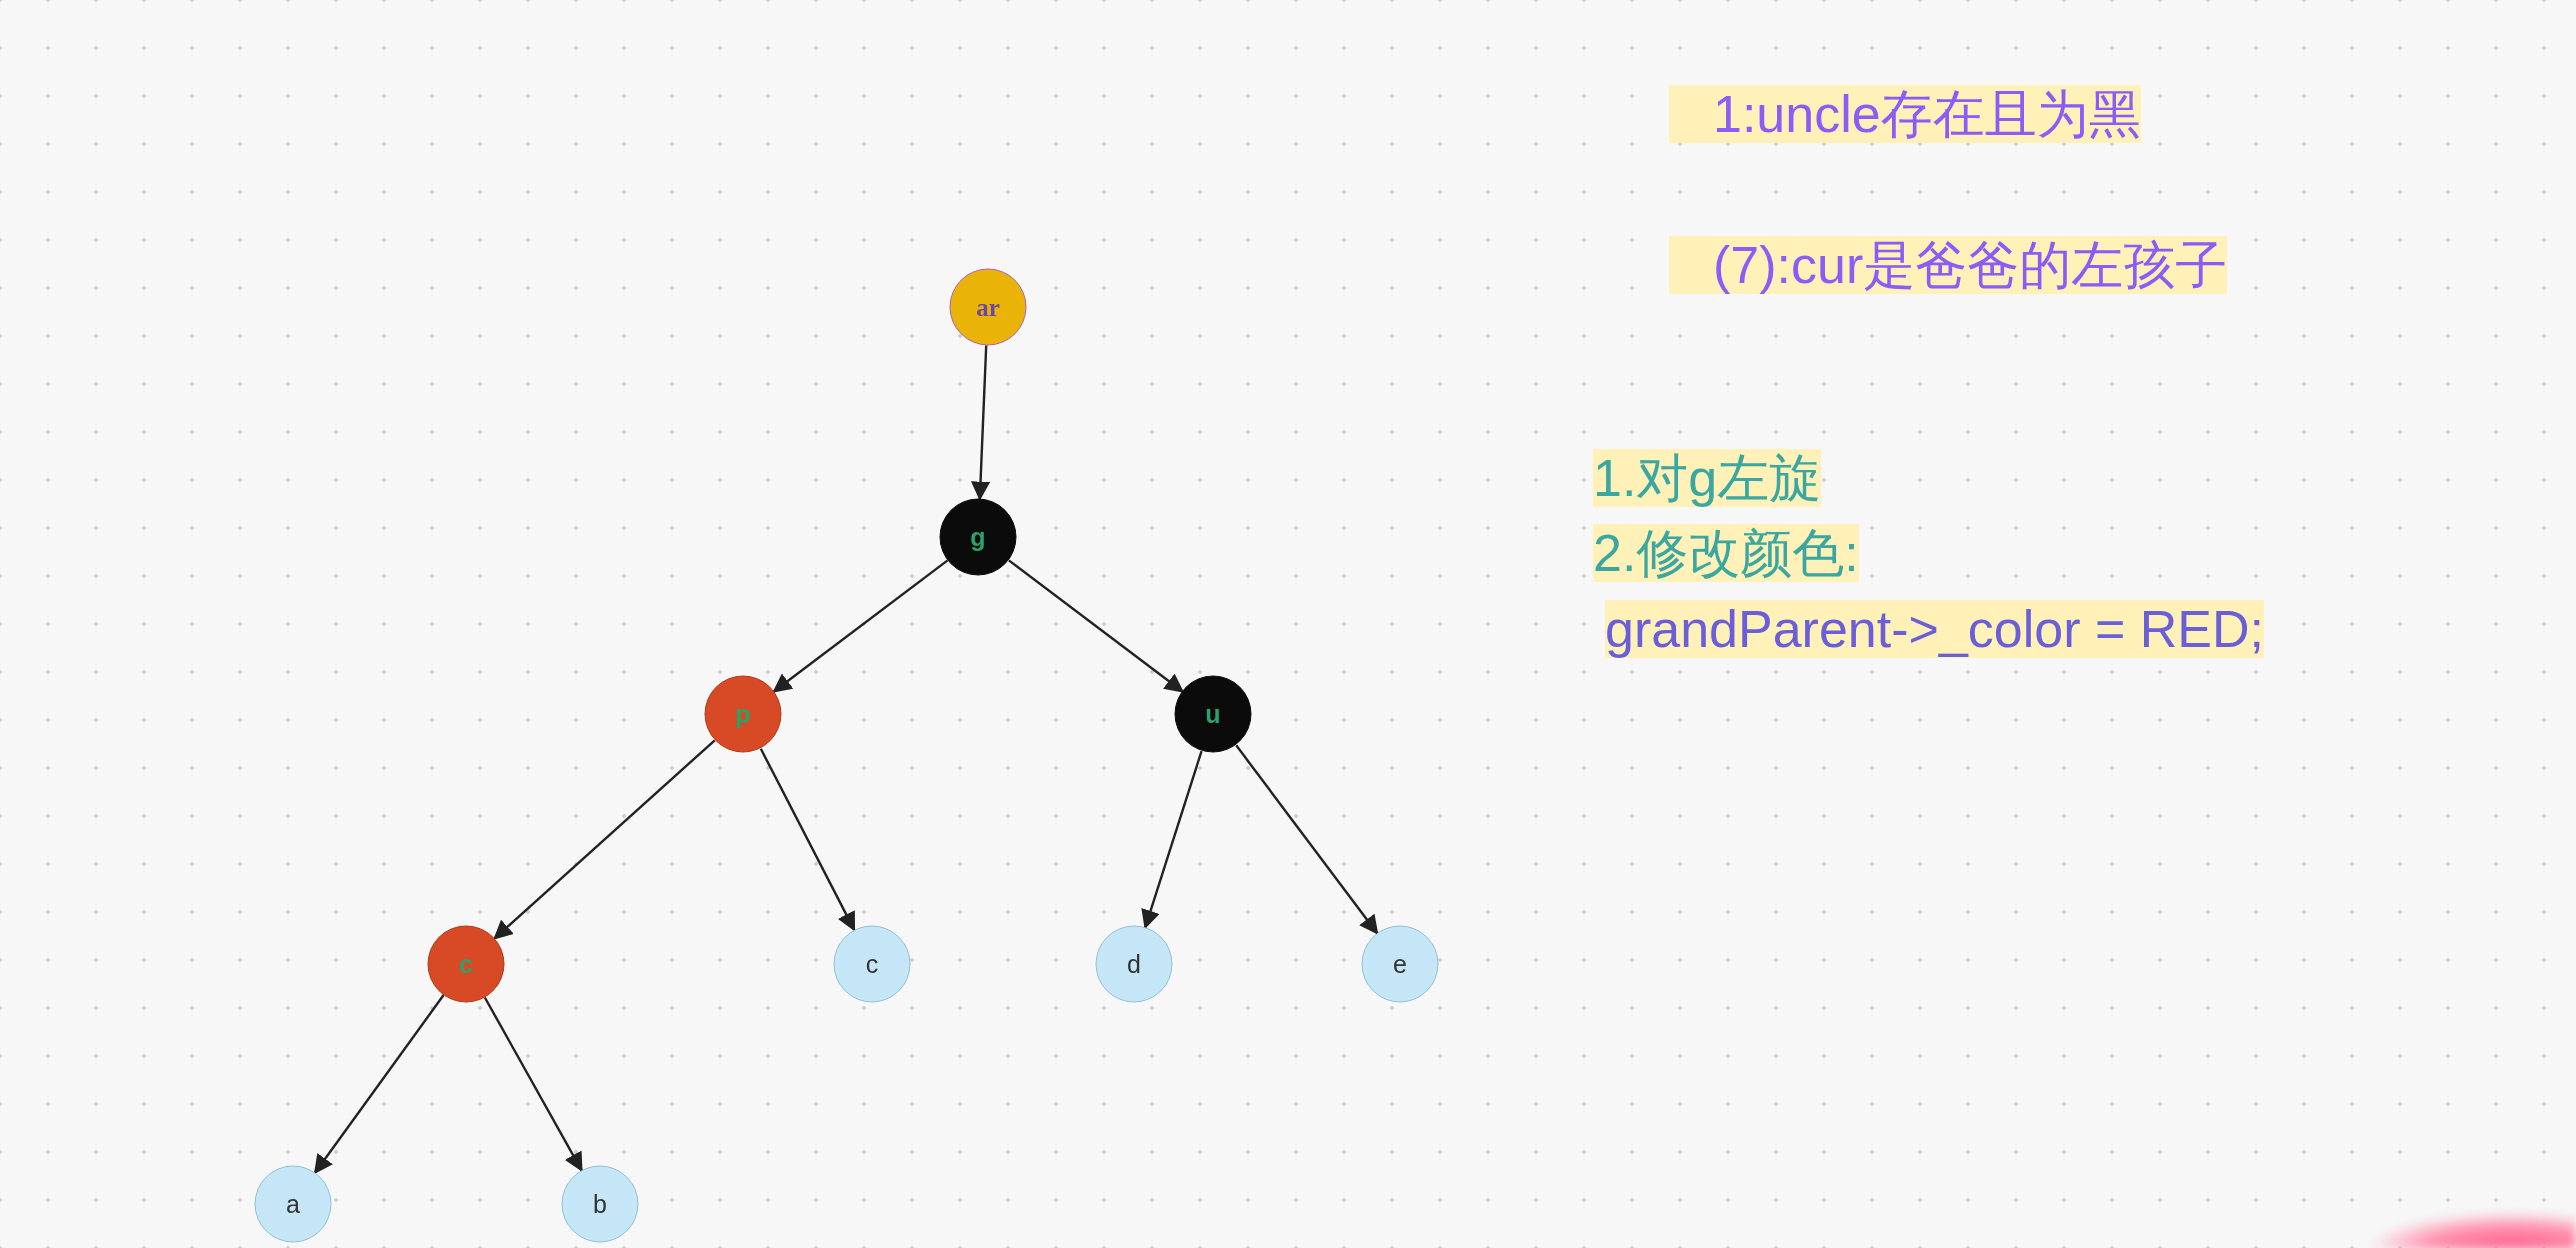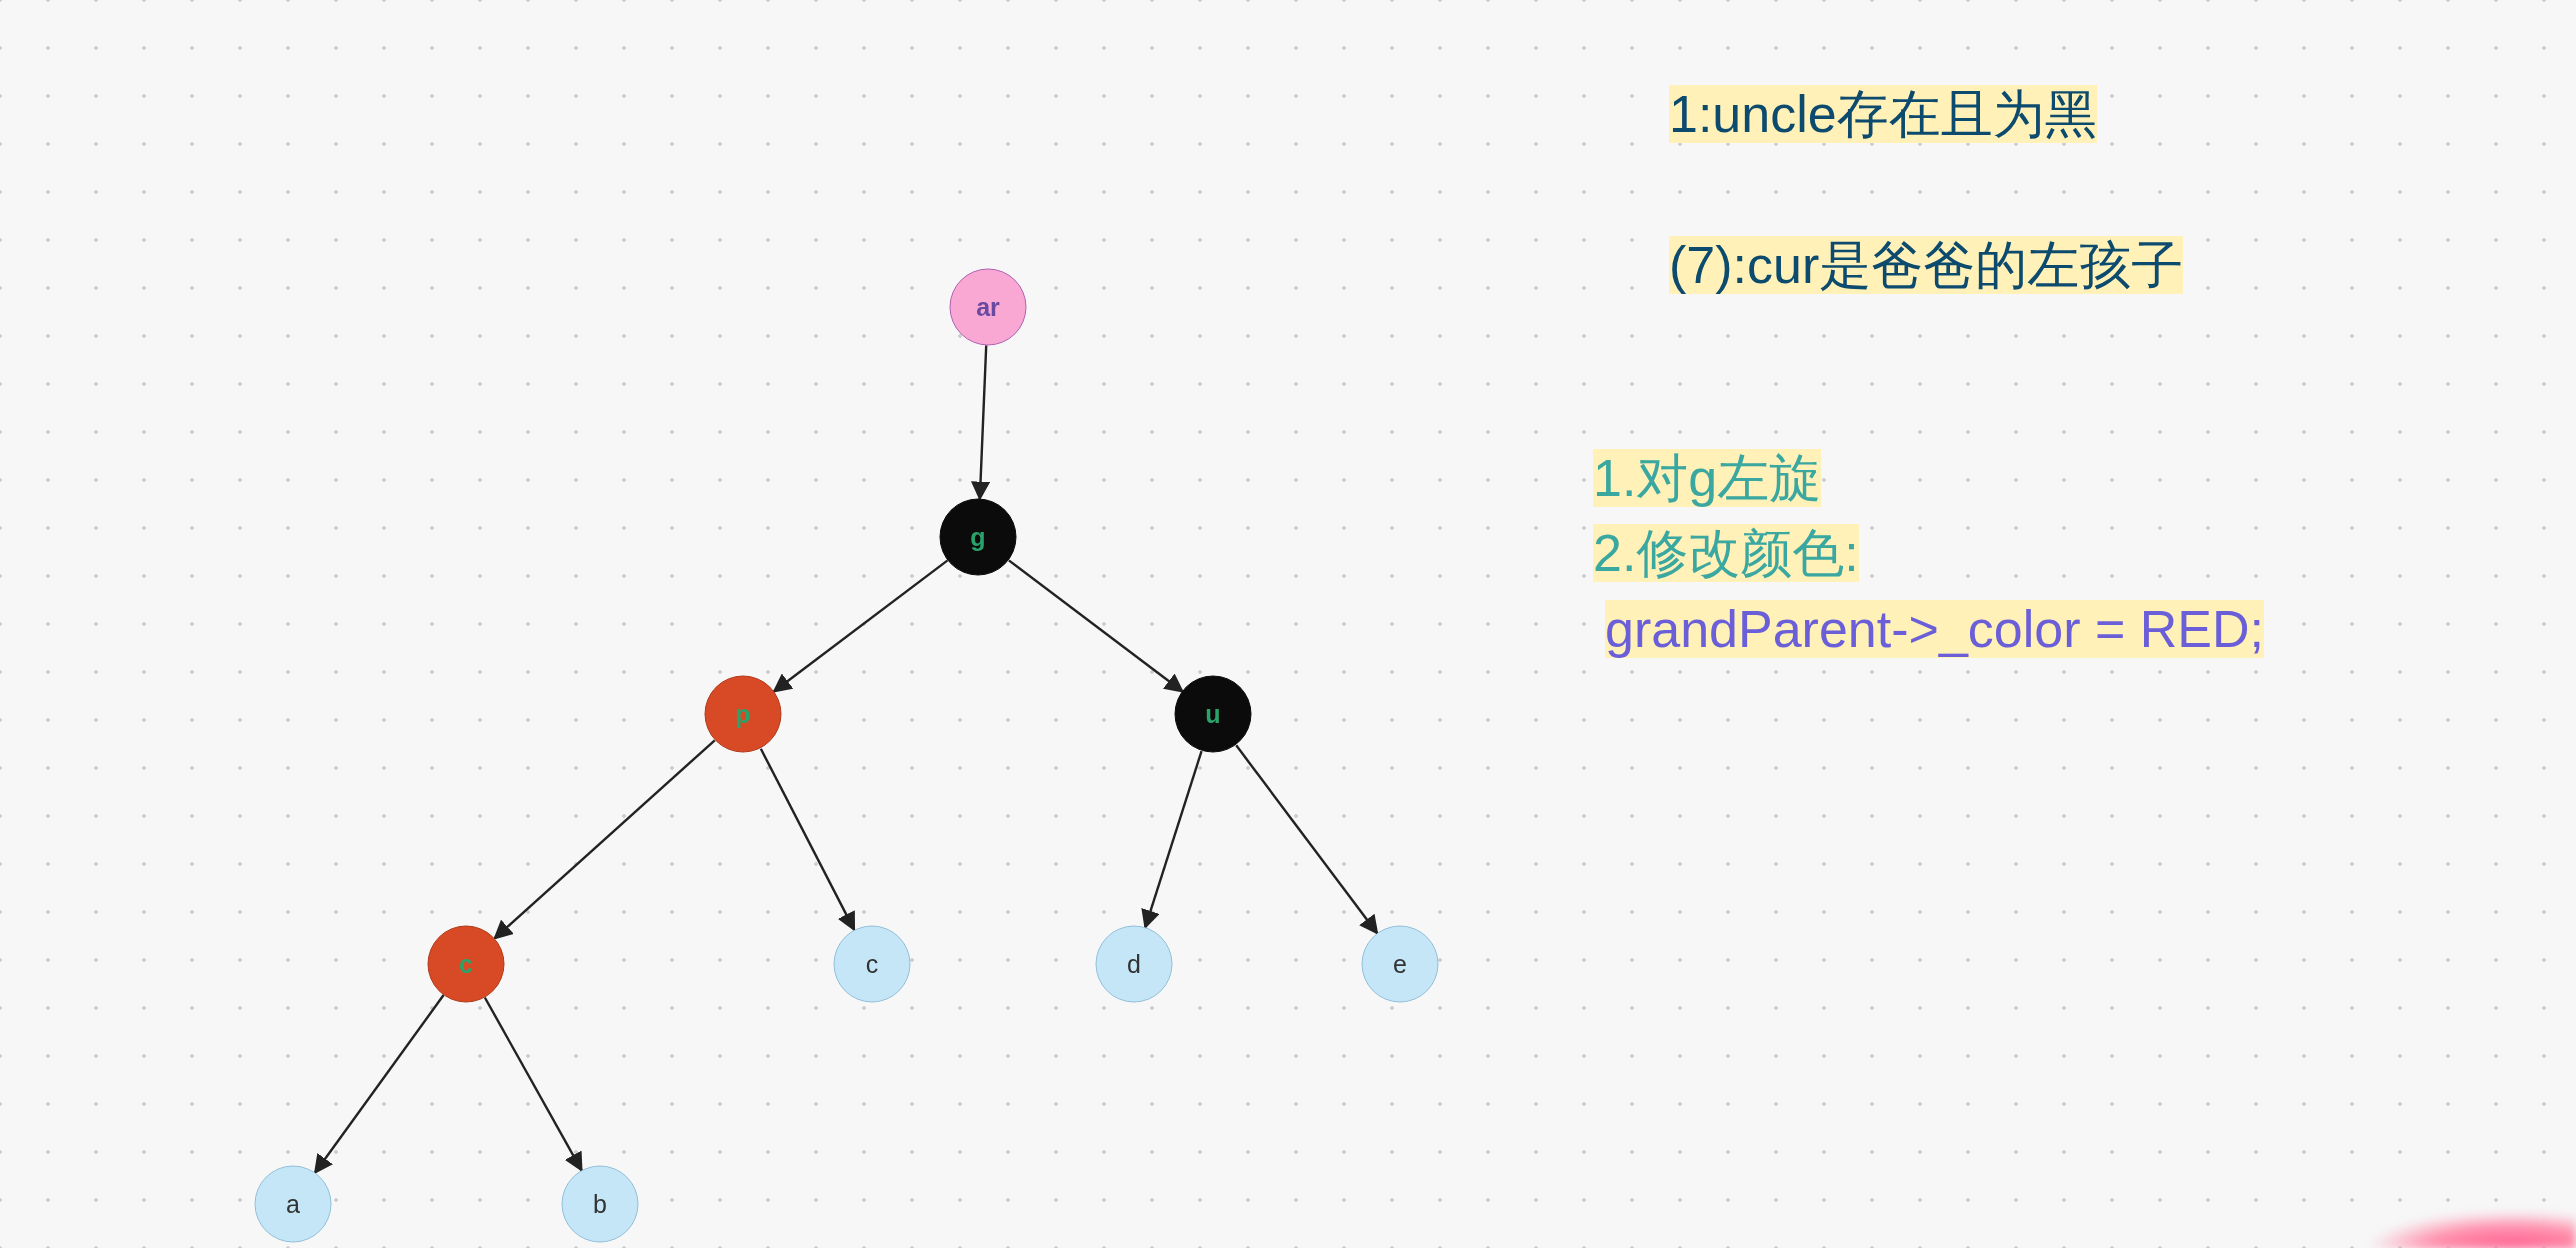--- a/index.html
+++ b/index.html
@@ -30,21 +30,21 @@
     height: 77px;
     border-radius: 50%;
     display: flex;
     align-items: center;
     justify-content: center;
     border: 1.9px solid #333;
     box-sizing: border-box;
     transform: translate(-50%, -50%);
     font-weight: 600;
   }
-  .node.pink   { background: #f9a8d4; border-color: #b060b0; }
+  .node.pink   { background: #eab308; border-color: #b060b0; font-family: Liberation Serif, serif; }
   .node.black  { background: #0b0b0b; border-color: #0b0b0b; }
   .node.red    { background: #d84a25; border-color: #b03818; }
   .node.blue   { background: #c5e6f7; border-color: #90c0d8; }
   .node .lbl { font-size: 25px; }
   .node.pink  .lbl { color: #6a4aa0; }
   .node.black .lbl { color: #2aa36a; }
   .node.red   .lbl { color: #2aa36a; }
   .node.blue  .lbl { color: #333; font-weight: 400; }
   svg.edges {
     position: absolute;
@@ -55,21 +55,21 @@
   }
   .textblock {
     position: absolute;
     font-size: 52px;
     line-height: 1.45;
     white-space: nowrap;
   }
   .textblock span.hl {
     background: #fff1b8;
   }
-  .t-pink   { color: #0c4a6e; }
+  .t-pink   { color: #8b5cf6; padding-left: 44px; }
   .t-teal   { color: #3aa8a0; }
   .t-purple { color: #6a5fd8; margin-left: 12px; }
   .accent {
     position: absolute;
     bottom: 0;
     right: 0;
     width: 211px;
     height: 38px;
     background: radial-gradient(ellipse at 70% 100%, #ff5d8f 0%, #ff8fab 40%, rgba(255,143,171,0) 70%);
     filter: blur(4.8px);

